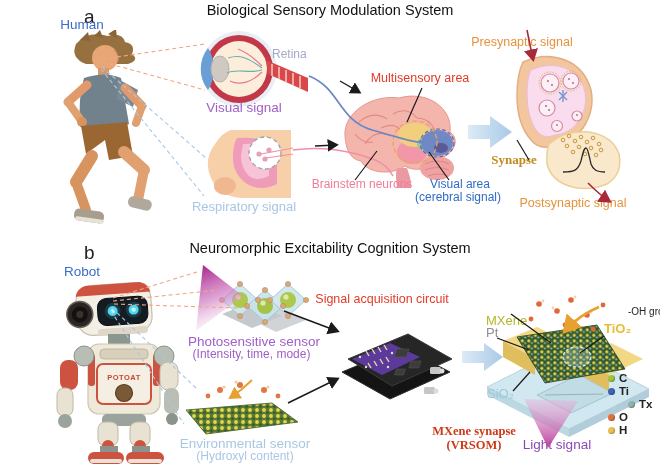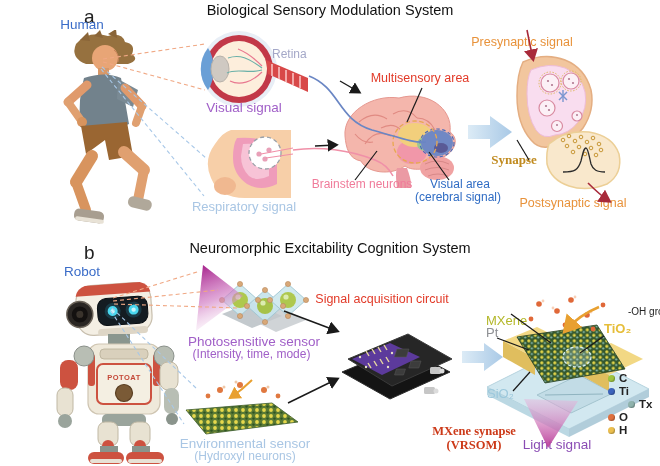--- a/index.html
+++ b/index.html
@@ -283,21 +283,21 @@
         <circle cx="58" cy="4" r="1.5" fill="#f0c8a8"></circle>
       <circle cx="86" cy="12" r="3" fill="#e07840"></circle>
         <circle cx="90" cy="9" r="1.5" fill="#f0c8a8"></circle>
       <circle cx="30" cy="18" r="2.4" fill="#e07840"></circle>
         <circle cx="100" cy="18" r="2.4" fill="#e07840"></circle>
     </g>
     <path d="M74,2 Q64,12 52,20" fill="none" stroke="#e8a030" stroke-width="2" marker-end="url(#ahOr)"></path>
     <polygon points="8,32 94,25 120,44 28,56" fill="url(#patEnv)" stroke="#3a5a28" stroke-width="0.8"></polygon>
   </svg>
   <div class="t lblue sz135 ctr" style="left:175px;top:436px;width:140px;">Environmental sensor</div>
-  <div class="t lblue sz12 ctr" style="left:175px;top:450px;width:140px;">(Hydroxyl neurons)</div>
+  <div class="t lblue sz12 ctr" style="left:175px;top:450px;width:140px;">(Hydroxyl content)</div>
 
   <div class="t red sz125 ctr" style="left:312px;top:292px;width:140px;">Signal acquisition circuit</div>
   <svg style="left:330px;top:315px;" width="125" height="100" viewBox="0 0 125 100">
     <polygon points="12,57 72,32 120,57 60,84" fill="#141414" stroke="#2e2e2e"></polygon>
     <polygon points="18,44 78,19 122,44 62,71" fill="#262626" stroke="#3a3a3a"></polygon>
     <polygon points="22,44 60,28 90,42 52,60" fill="#5c3a9c"></polygon>
     <g stroke="#e8d8a0" stroke-width="1.4">
       <line x1="36" y1="36" x2="39" y2="41"></line>
         <line x1="42" y1="34" x2="45" y2="39"></line>
       <line x1="48" y1="32" x2="51" y2="37"></line>

